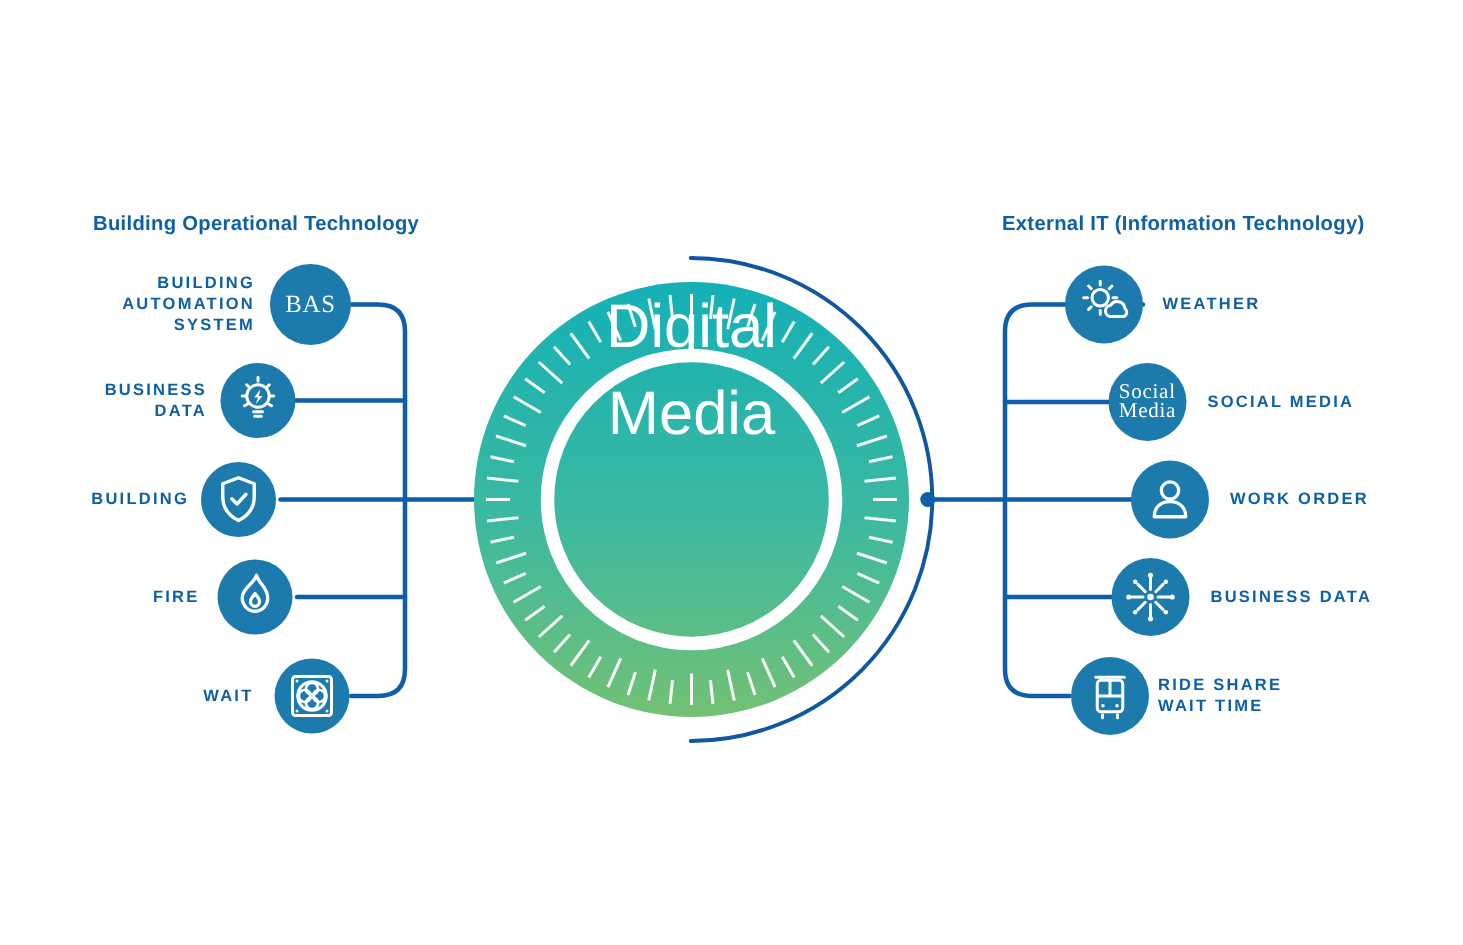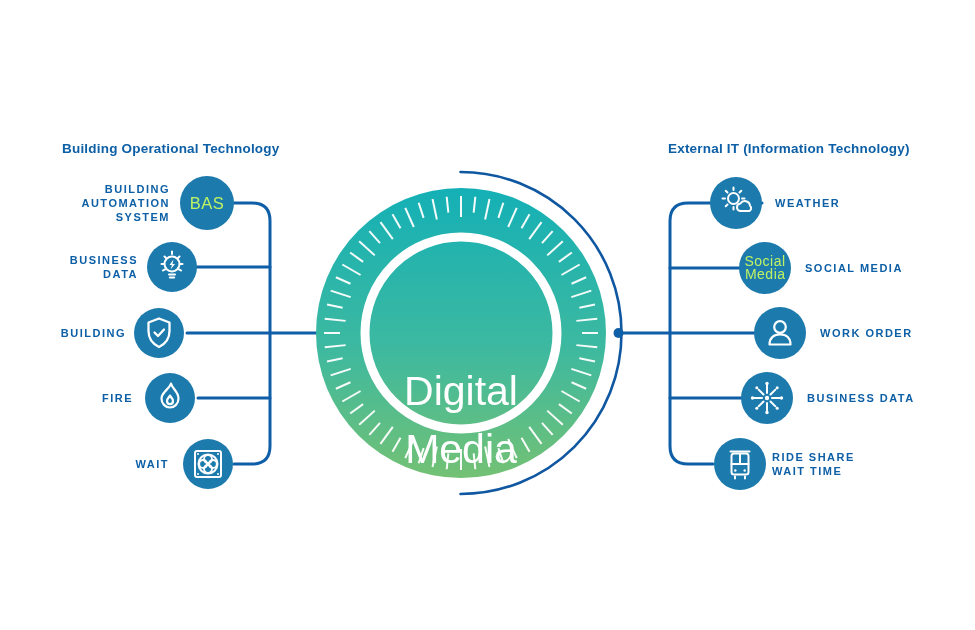--- a/index.html
+++ b/index.html
@@ -7,32 +7,32 @@
               font-family:"Liberation Sans", sans-serif; }
   .canvas { position:relative; width:975px; height:630px; background:#ffffff;padding-left:12px; }
   .wires { position:absolute; left:0; top:0; z-index:1; }
 
   .section-header { position:absolute; z-index:3; font-size:13.5px; font-weight:bold;
                     color:#0d5fa6; letter-spacing:.2px; white-space:nowrap; }
 
   .node { position:absolute; z-index:3; border-radius:50%; background:#1c7aad;
           display:flex; align-items:center; justify-content:center; }
   .node svg { display:block; }
-  .node-text { color:#bef264; font-weight:500; letter-spacing:.5px; text-align:right; }
+  .node-text { color:#ffffff; font-weight:500; letter-spacing:.5px; text-align:left;font-family:Liberation Serif, serif; }
   .bas-text { font-size:16.5px; }
   .social-text { font-size:14px; line-height:13px; white-space:pre-line; font-weight:500; }
 
   .label { position:absolute; z-index:3; color:#0d5fa6; font-weight:bold; font-size:11px;
            letter-spacing:1.5px; line-height:14px; white-space:pre-line; }
   .label.r-align { text-align:right; }
 
   .center-circle { position:absolute; z-index:2; left:316px; top:188px; width:290px; height:290px;
                    border-radius:50%;
                    background:linear-gradient(180deg,#14b0b6 0%, #3db9a0 55%, #73c174 100%);
-                   display:flex; align-items:flex-end; justify-content:center; }
+                   display:flex; align-items:flex-start; justify-content:center; }
   .center-circle svg.dial { position:absolute; left:0; top:0; }
   .center-title { position:relative; z-index:2; color:#ffffff; font-size:41px; font-weight:400;
                   text-align:center; line-height:58px; }
 </style>
 </head>
 <body>
 
 <div class="canvas">
 
   <svg class="wires" width="975" height="630" viewBox="0 0 975 630">

